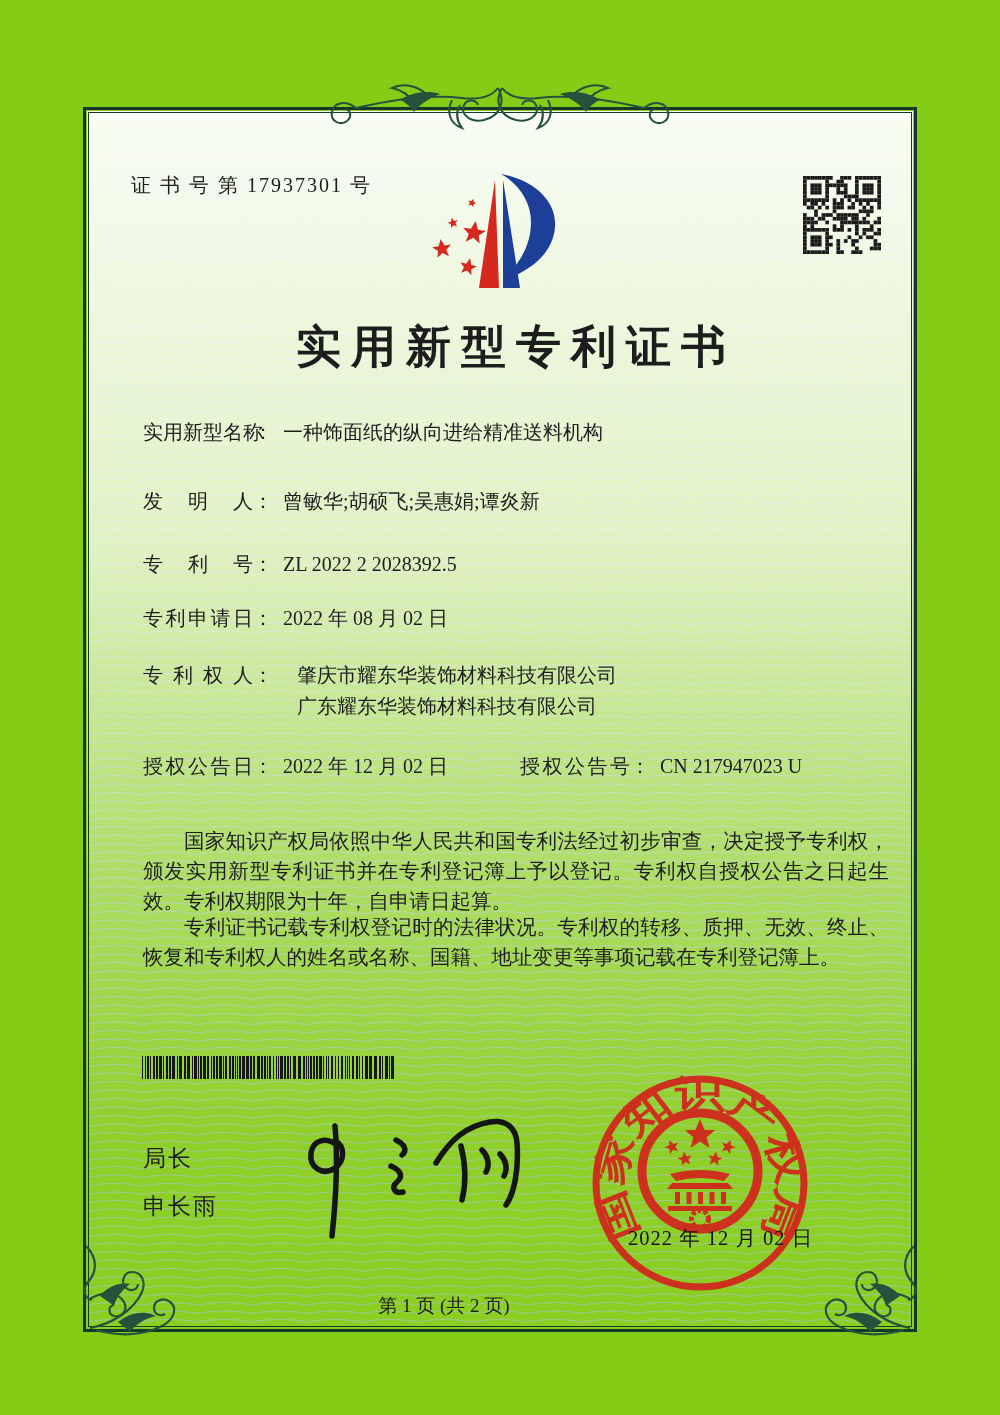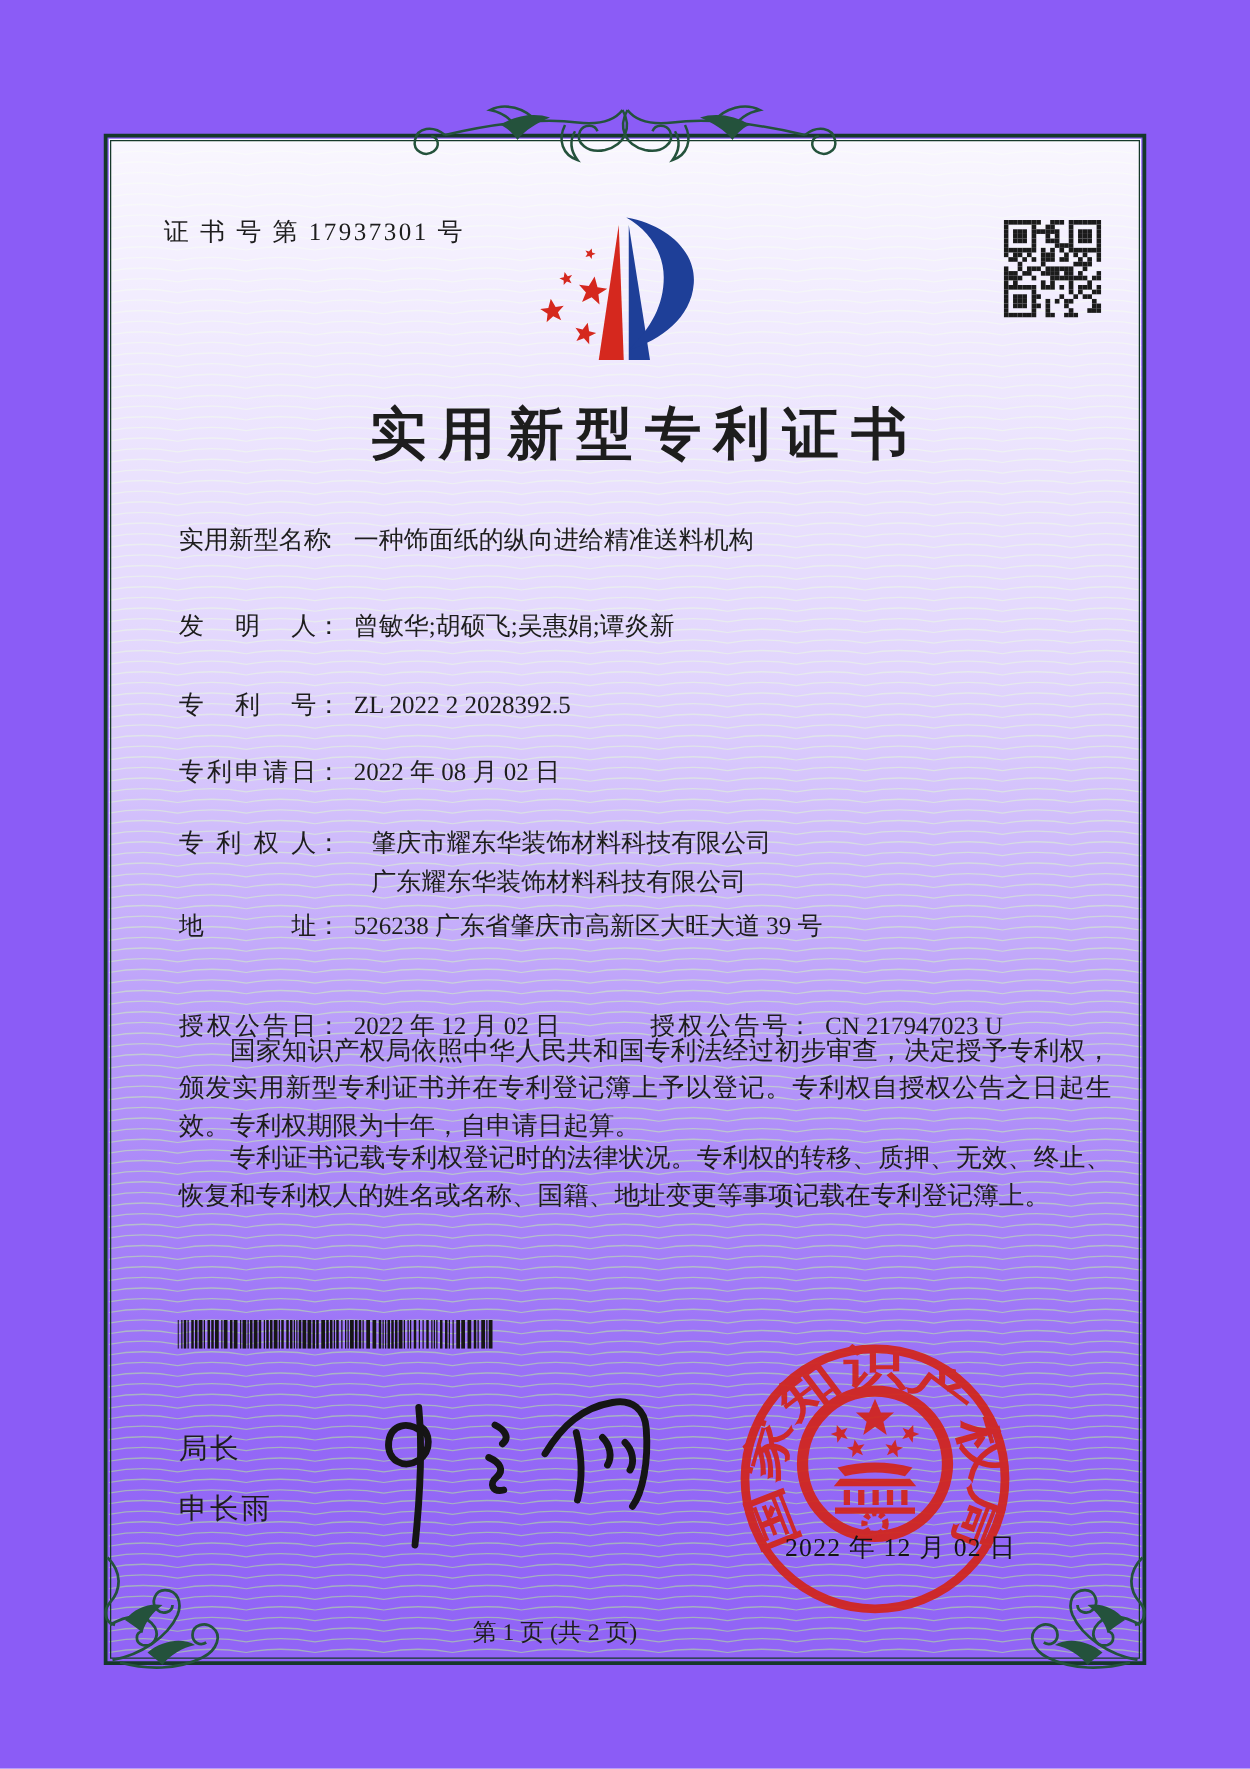--- a/index.html
+++ b/index.html
@@ -1,16 +1,16 @@
 <!DOCTYPE html>
 <html><head>
 <meta charset="utf-8">
 <style>
   html,body{margin:0;padding:0;background:#ffffff;}
-  .page{position:relative;width:1000px;height:1415px;background:#8b5cf6;overflow:hidden;
+  .page{position:relative;width:1000px;height:1415px;background:#84cc16;overflow:hidden;
         font-family:"Liberation Serif","DejaVu Serif",serif;color:#1d1d1d;}
   
   .frame{position:absolute;left:83px;top:107px;width:834px;height:1225px;
          border:3.5px solid #16382a;box-sizing:border-box;z-index:3;pointer-events:none;}
   .frame::after{content:"";position:absolute;inset:2px;border:1.2px solid #16382a;}
   .waves{position:absolute;left:87px;top:111px;z-index:1;}
   .wavefade{position:absolute;left:87px;top:111px;width:826px;height:1217px;z-index:2;
             background:linear-gradient(180deg,rgba(255,255,255,.95) 0%,rgba(255,255,255,.75) 35%,
             rgba(255,255,255,.35) 62%,rgba(255,255,255,.08) 85%,rgba(255,255,255,.05) 100%);}
   .ornaments{position:absolute;left:0;top:0;z-index:4;pointer-events:none;}
@@ -475,24 +475,21 @@
   </div>
   <div class="row" style="top:549px">
     <span class="lbl-in">专利号</span><span>：</span><span class="val">ZL 2022 2 2028392.5</span>
   </div>
   <div class="row" style="top:603px">
     <span class="lbl-in">专利申请日</span><span>：</span><span class="val">2022 年 08 月 02 日</span>
   </div>
   <div class="row" style="top:660px">
     <span class="lbl-in">专利权人</span><span>：</span><span class="val2"><span>肇庆市耀东华装饰材料科技有限公司</span><br><span>广东耀东华装饰材料科技有限公司</span></span>
   </div>
-  <div class="row" style="top:726px">
-    <span class="lbl-in">地址</span><span>：</span><span class="val">526238 广东省肇庆市高新区大旺大道 39 号</span>
-  </div>
-  <div class="row" style="top:806px">
+  <div class="row" style="top:751px">
     <span>
       <span class="lbl-in">授权公告日</span><span>：</span><span class="val">2022 年 12 月 02 日</span>
     </span>
     <span class="pair2">
       <span class="lbl-in">授权公告号</span><span>：</span><span class="val">CN 217947023 U</span>
     </span>
   </div>
 
   <p class="para" style="top:912px">专利证书记载专利权登记时的法律状况。专利权的转移、质押、无效、终止、恢复和专利权人的姓名或名称、国籍、地址变更等事项记载在专利登记簿上。</p>
   <p class="para" style="top:826px">国家知识产权局依照中华人民共和国专利法经过初步审查，决定授予专利权，颁发实用新型专利证书并在专利登记簿上予以登记。专利权自授权公告之日起生效。专利权期限为十年，自申请日起算。</p>

